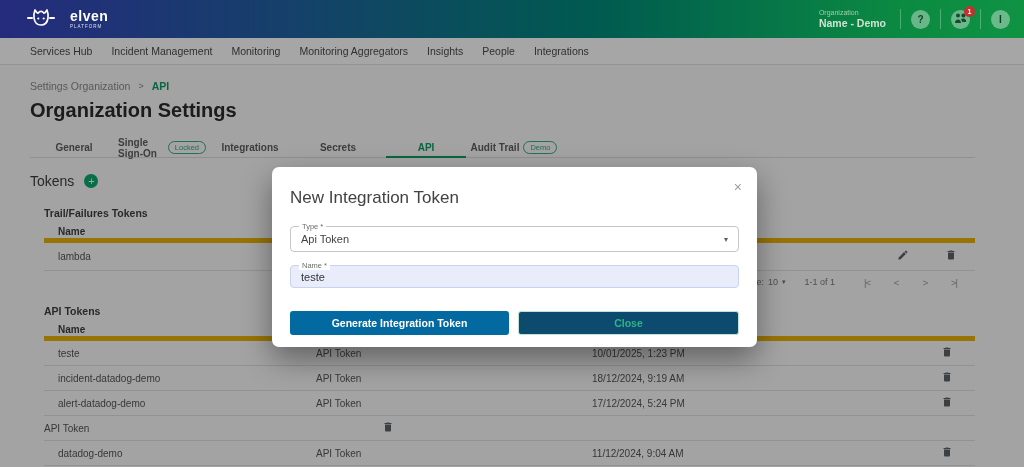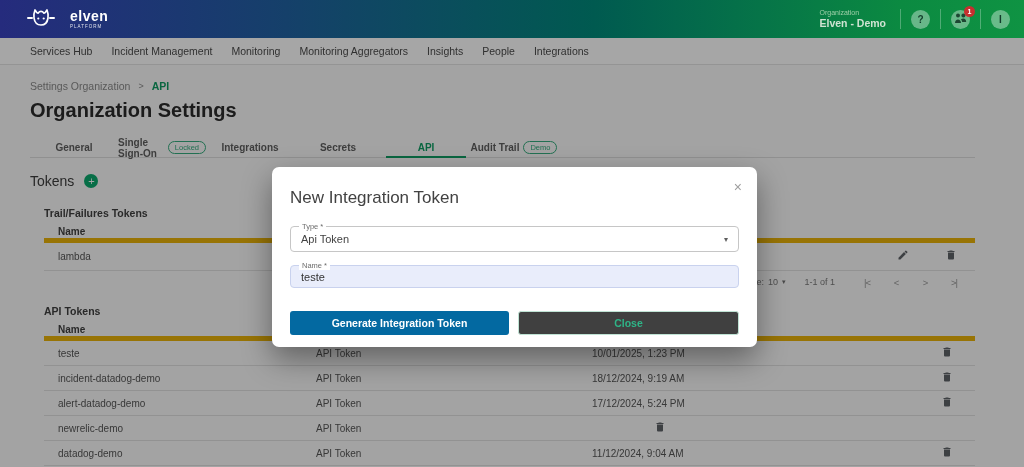--- a/index.html
+++ b/index.html
@@ -121,21 +121,21 @@
   .select-caret{ margin-left:auto; font-size:8px; color:#5f5f5f; }
   .field-name{ margin-top:13px; border-color:#c9d2ee; background:#e9edfb; padding:0; }
   .name-input{
     width:100%; height:100%; background:transparent; border:none; outline:none;
     font-family:"Liberation Sans",sans-serif; font-size:11px; color:#333; padding:0 10px;
   }
   .modal-actions{ margin-top:23px; display:flex; gap:9px; }
   .btn{ flex:1; height:24px; border-radius:3px; font-size:10.5px; font-weight:bold;
     cursor:pointer; font-family:"Liberation Sans",sans-serif; }
   .btn-primary{ background:#0369a1; border:none; color:#fff; }
-  .btn-secondary{ background:#404040; border:1px solid #bfe3d4; color:#2eb487; }
+  .btn-secondary{ background:#0c4a6e; border:1px solid #bfe3d4; color:#2eb487; }
 </style>
 </head>
 <body>
 
 <header class="app-header">
   <div class="logo">
     <span>
       <svg width="30" height="24" viewBox="0 0 30 24" fill="none">
         <path d="M2 11h4M24 11h4" stroke="#fff" stroke-width="2" stroke-linecap="round"></path>
         <path d="M9 3q2 3.2 3 3.2Q13.4 4.4 15 4.4t3 1.8q1 0 3-3.2 1.6 4 1 8-1 7-7 7t-7-7q-.6-4 1-8z" stroke="#fff" stroke-width="1.7" stroke-linejoin="round"></path>
@@ -145,21 +145,21 @@
     </span>
     <span class="logo-txt">
       <div class="logo-name">elven</div>
       <div class="logo-sub">PLATFORM</div>
     </span>
   </div>
 
   <div class="header-right">
     <div class="org">
       <div class="org-label">Organization</div>
-      <div class="org-name">Elven - Demo</div>
+      <div class="org-name">Name - Demo</div>
     </div>
     <div class="hdivider"></div>
     <button class="hcircle">
       <span>?</span>
     </button>
     <div class="hdivider"></div>
     <button class="hcircle">
       <span>
         <svg width="13" height="11" viewBox="0 0 13 11" fill="#1d4632">
           <circle cx="4" cy="2.6" r="2"></circle>
@@ -304,21 +304,20 @@
       <span class="c-actions one">
         <button class="icon-btn">
           <span><svg width="12" height="12" viewBox="0 0 24 24" fill="#5f6368">
                 <path d="M6 19a2 2 0 0 0 2 2h8a2 2 0 0 0 2-2V7H6v12zM19 4h-3.5l-1-1h-5l-1 1H5v2h14V4z"></path>
               </svg></span>
         </button>
       </span>
     </div>
 
     <div class="trow">
-      <span class="cell c-name">newrelic-demo</span>
       <span class="cell c-type">API Token</span>
       <span class="c-actions one">
         <button class="icon-btn">
           <span><svg width="12" height="12" viewBox="0 0 24 24" fill="#5f6368">
                 <path d="M6 19a2 2 0 0 0 2 2h8a2 2 0 0 0 2-2V7H6v12zM19 4h-3.5l-1-1h-5l-1 1H5v2h14V4z"></path>
               </svg></span>
         </button>
       </span>
     </div>
 

